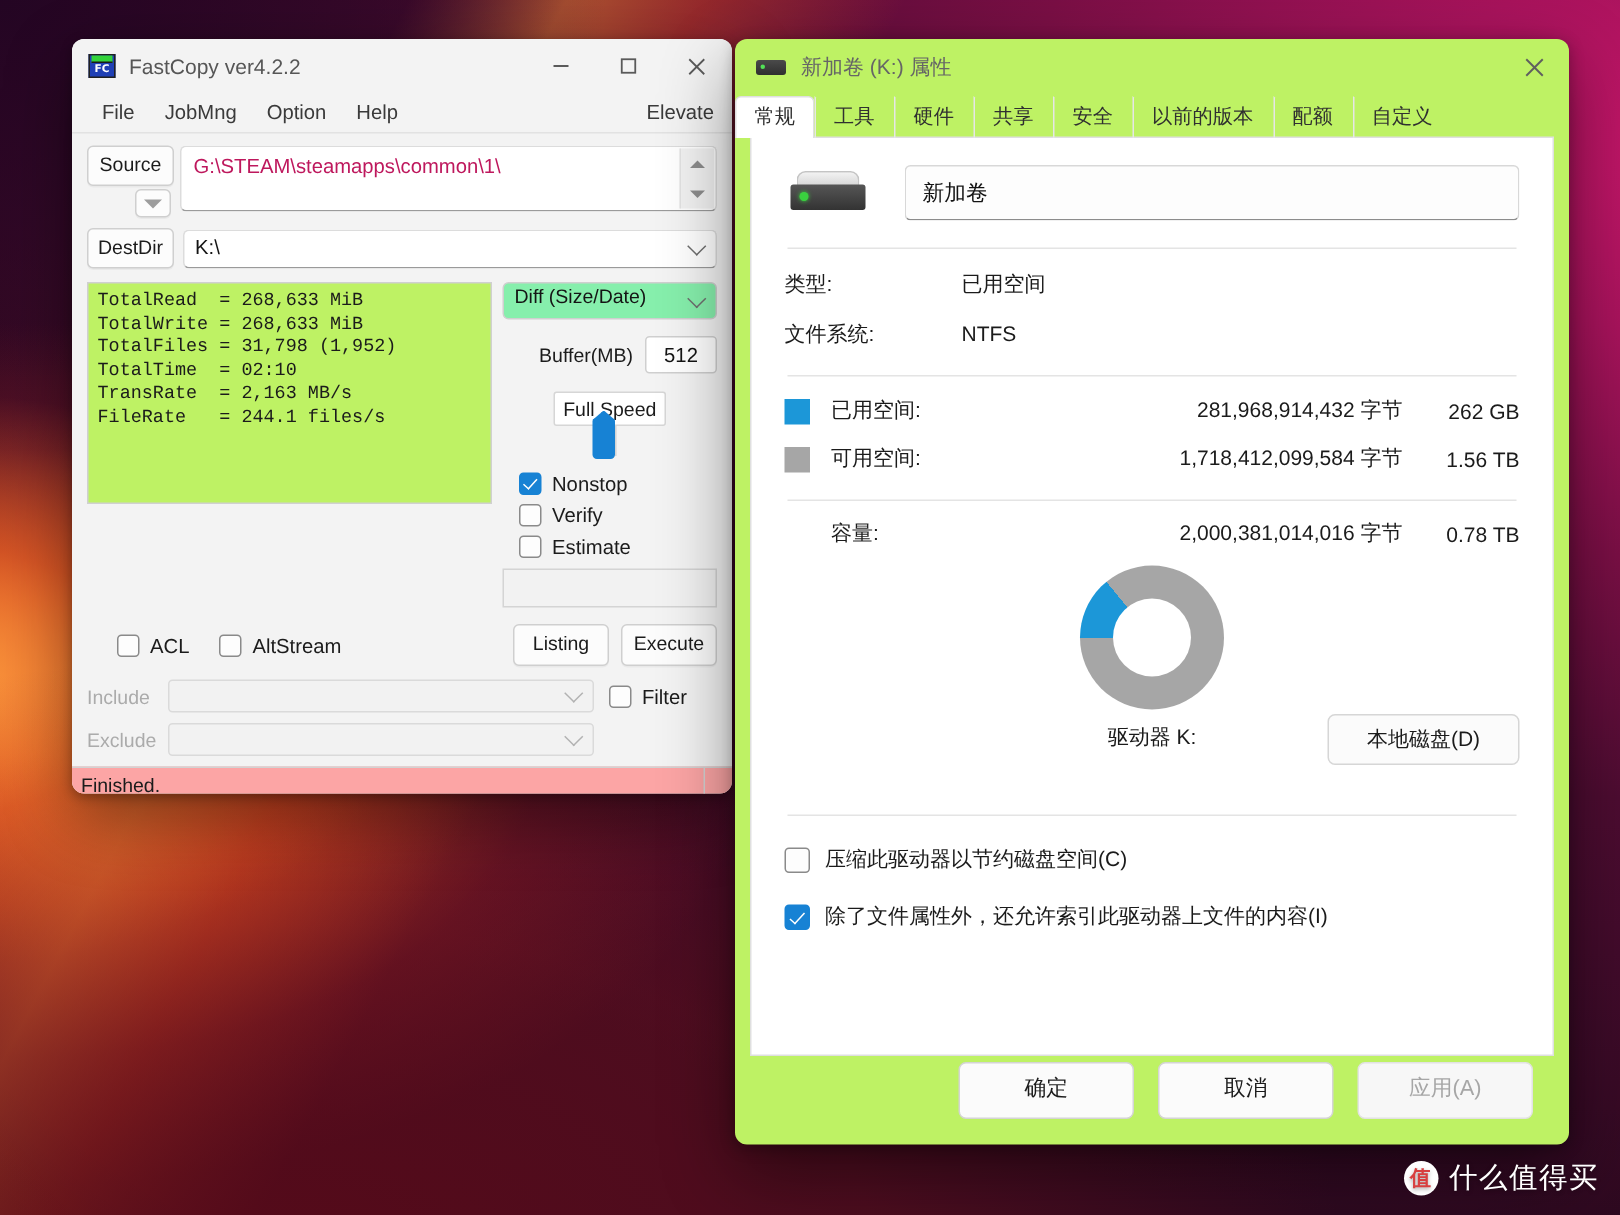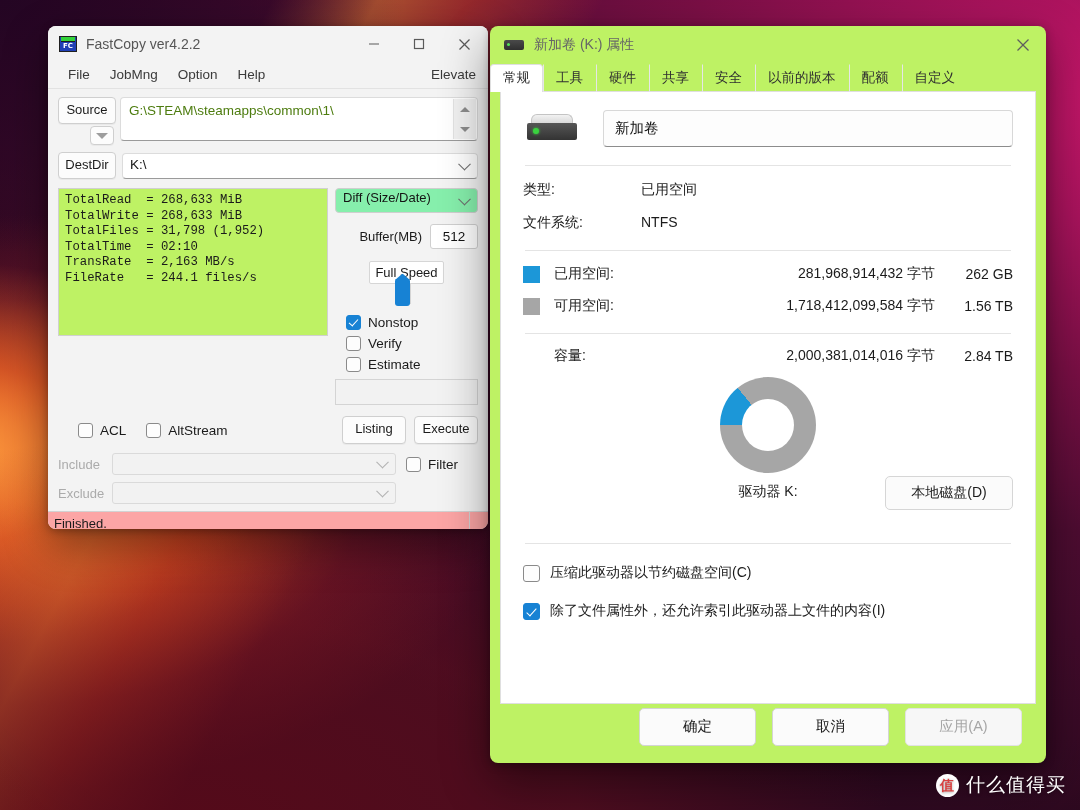--- a/index.html
+++ b/index.html
@@ -120,21 +120,21 @@
   .fc-srcdrop .tri {
     width: 0; height: 0; border-left: 6px solid transparent; border-right: 6px solid transparent;
     border-top: 6px solid #9d9d9d;
   }
   .fc-srccol { width: 56px; flex: 0 0 auto; }
 
   .fc-srcfield {
     flex: 1 1 auto; margin-left: 6px; height: 44px;
     background: #ffffff; border: 1px solid #dcdcdc; border-bottom: 1.5px solid #9a9a9a;
     border-radius: 4px; position: relative; box-sizing: border-box;
-    font-size: 13.5px; color: #4d7c0f; padding: 5px 40px 0 8px;
+    font-size: 13.5px; color: #be185d; padding: 5px 40px 0 8px;
     overflow: hidden;
   }
   .fc-spin {
     position: absolute; right: 1px; top: 1px; bottom: 1px; width: 22px;
     background: #f2f2f2; border-left: 1px solid #e3e3e3;
     display: flex; flex-direction: column; align-items: center; justify-content: space-around;
   }
   .fc-spin .up, .fc-spin .dn { width: 0; height: 0; border-left: 5px solid transparent; border-right: 5px solid transparent; }
   .fc-spin .up { border-bottom: 5px solid #8d8d8d; }
   .fc-spin .dn { border-top: 5px solid #8d8d8d; }
@@ -591,21 +591,21 @@
         <span class="lab">可用空间:</span>
         <span class="bytes">1,718,412,099,584 字节</span>
         <span class="hum">1.56 TB</span>
       </div>
 
       <div class="pr-hr"></div>
 
       <div class="pr-caprow">
         <span class="lab">容量:</span>
         <span class="bytes">2,000,381,014,016 字节</span>
-        <span class="hum">2.84 TB</span>
+        <span class="hum">0.78 TB</span>
       </div>
 
       <div class="pr-chartarea">
         <div class="pr-donut" style="background: conic-gradient(from -90deg, rgb(28, 151, 216) 0deg, rgb(28, 151, 216) 50.74deg, rgb(166, 166, 166) 50.74deg, rgb(166, 166, 166) 360deg);">
           <div class="hole"></div>
         </div>
         <div class="pr-drivelabel">驱动器 K:</div>
         <div class="pr-detailbtn">本地磁盘(D)</div>
       </div>
 

